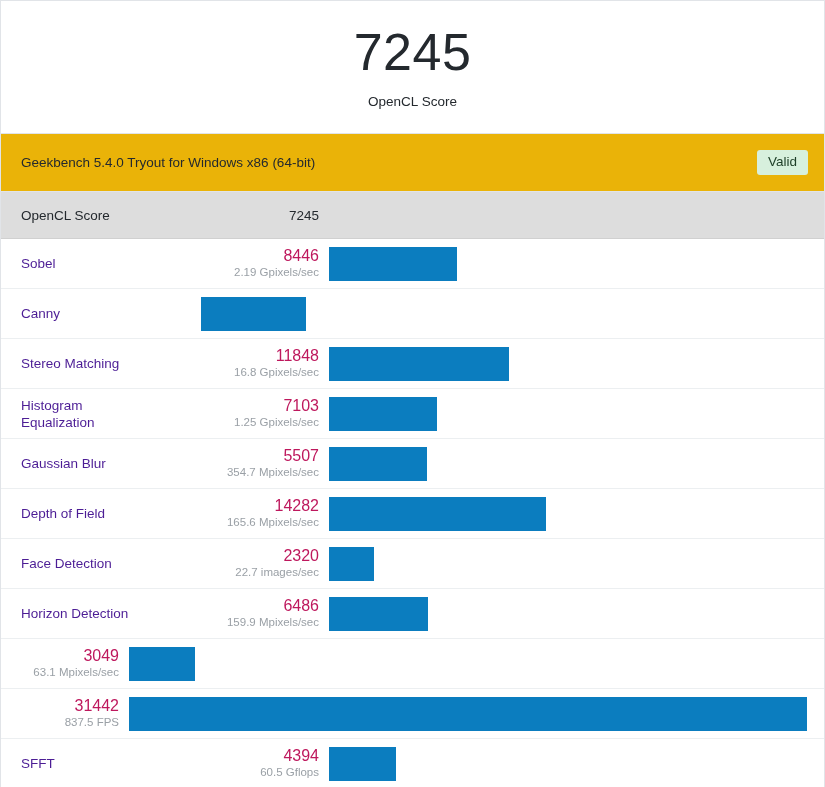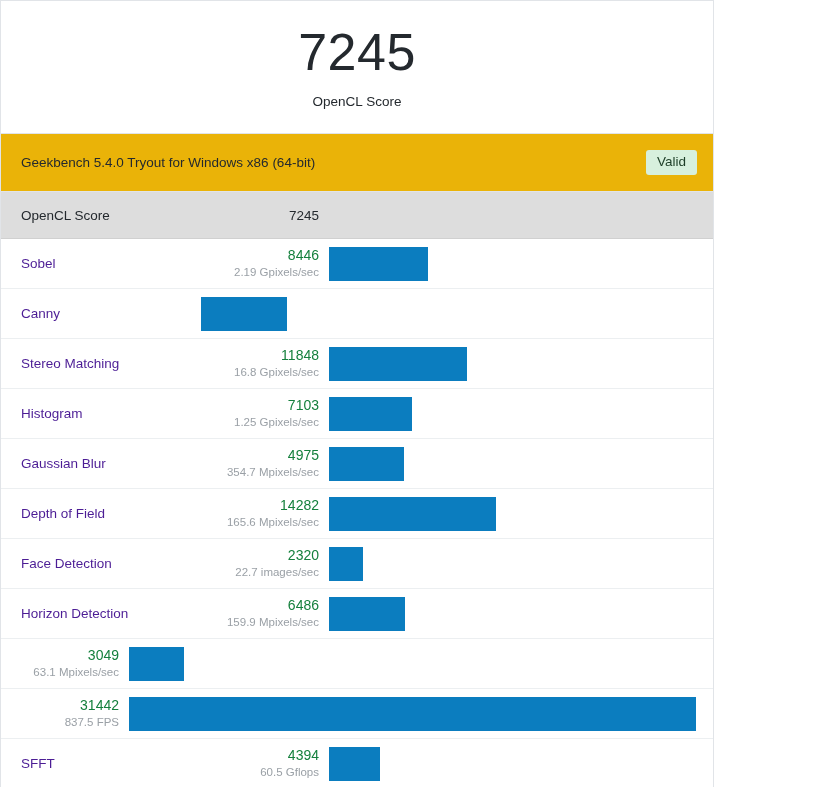--- a/index.html
+++ b/index.html
@@ -10,21 +10,21 @@
   body {
     width: 825px;
     height: 787px;
     overflow: hidden;
     font-family: "Liberation Sans", sans-serif;
     color: #24292e;
     -webkit-font-smoothing: antialiased;
   }
 
   .page {
-    width: 714px;
+    width: 825px;
     height: 787px;
     box-sizing: border-box;
     background: #ffffff;
     position: relative;
   }
 
   
   .score-card {
     border: 1px solid #e1e4e8;
     border-bottom: none;
@@ -125,23 +125,23 @@
   .cell-name .l2 { display: block; }
 
   .cell-values {
     width: 128px;
     box-sizing: border-box;
     padding-right: 10px;
     text-align: right;
   }
   .cell-values .v-score {
     display: block;
-    font-size: 14px;
+    font-size: 16px;
     line-height: 17px;
-    color: #15803d;
+    color: #be185d;
   }
   .cell-values .v-unit {
     display: block;
     font-size: 11.5px;
     line-height: 17px;
     color: #9aa0a6;
   }
 
   .cell-bar {
     flex: 1;
@@ -212,35 +212,35 @@
             <span class="v-score">11848</span>
             <span class="v-unit">16.8 Gpixels/sec</span>
           </div>
           <div class="cell-bar">
             <div class="bar-track">
               <div class="bar-fill" style="background: rgb(11, 125, 191); width: 37.682%;"></div>
             </div>
           </div>
         </div>
         <div class="row">
-          <div class="cell-name"><span>Histogram</span></div>
+          <div class="cell-name"><span>Histogram</span><span class="l2">Equalization</span></div>
           <div class="cell-values">
             <span class="v-score">7103</span>
             <span class="v-unit">1.25 Gpixels/sec</span>
           </div>
           <div class="cell-bar">
             <div class="bar-track">
               <div class="bar-fill" style="background: rgb(11, 125, 191); width: 22.591%;"></div>
             </div>
           </div>
         </div>
         <div class="row">
           <div class="cell-name"><span>Gaussian Blur</span></div>
           <div class="cell-values">
-            <span class="v-score">4975</span>
+            <span class="v-score">5507</span>
             <span class="v-unit">354.7 Mpixels/sec</span>
           </div>
           <div class="cell-bar">
             <div class="bar-track">
               <div class="bar-fill" style="background: rgb(11, 125, 191); width: 20.52%;"></div>
             </div>
           </div>
         </div>
         <div class="row">
           <div class="cell-name"><span>Depth of Field</span></div>

